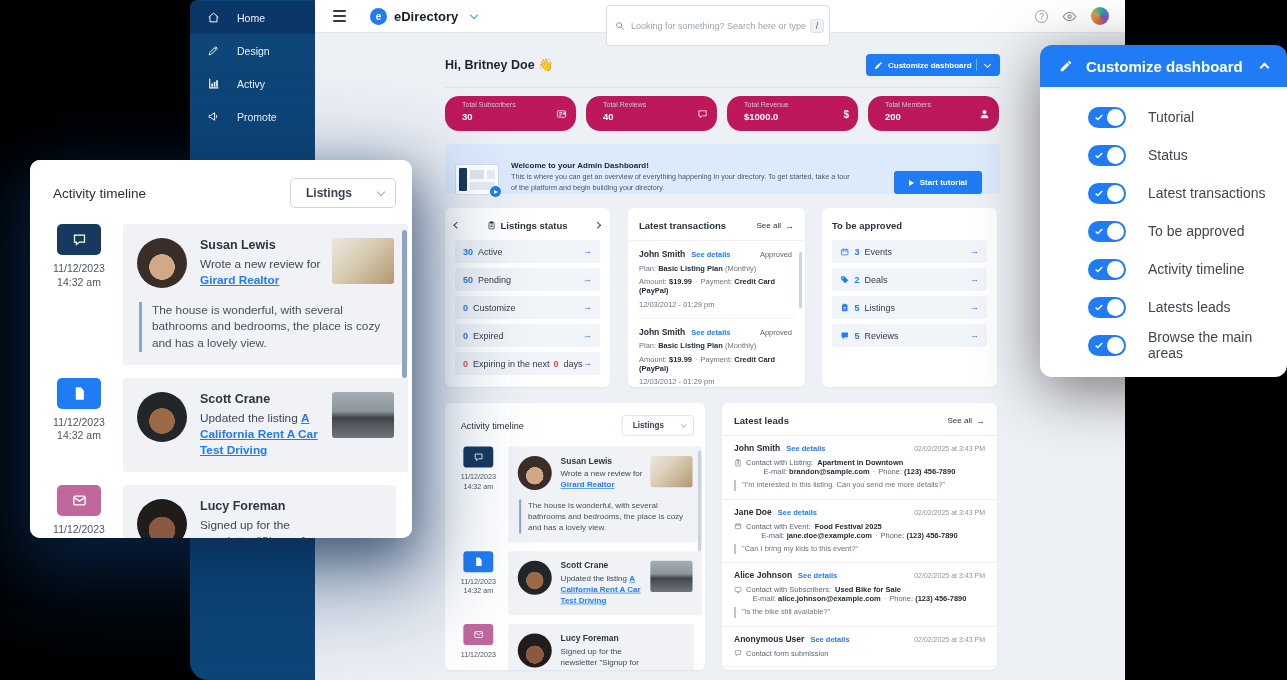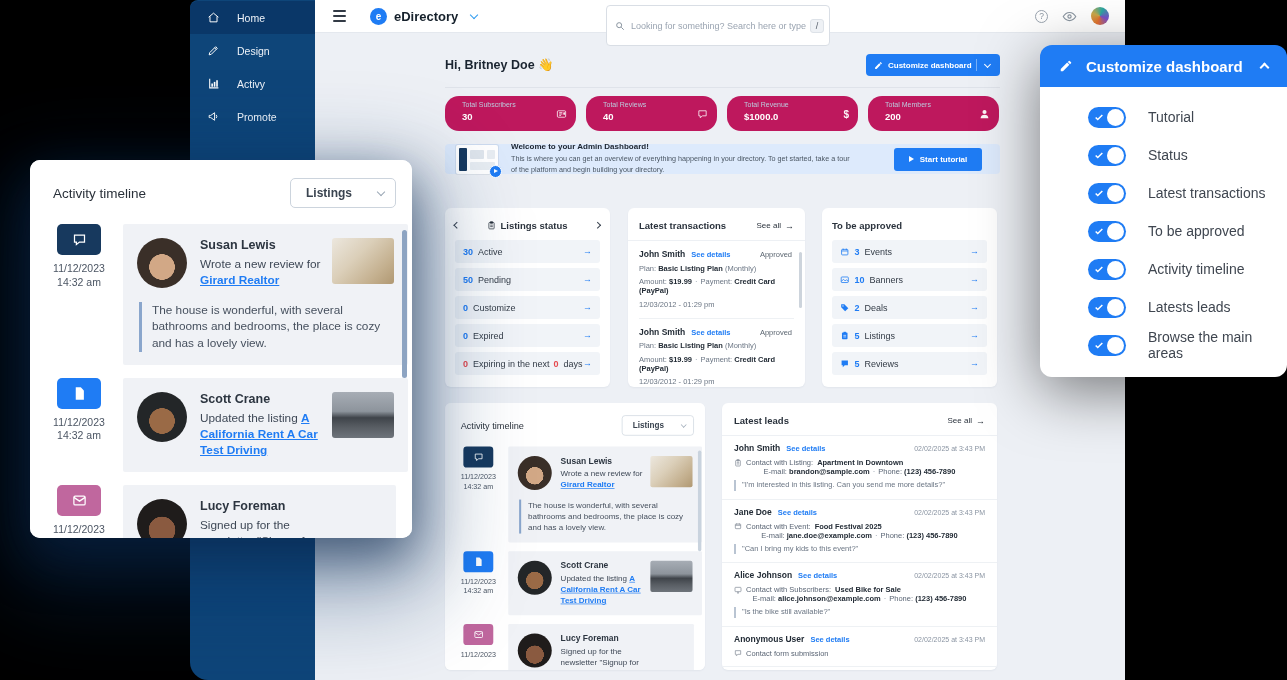--- a/index.html
+++ b/index.html
@@ -49,21 +49,21 @@
   .hr1 { position:absolute; left:445px; top:87px; width:555px; height:1px; background:#dfe3ea; z-index:6; }
   .stat-card { position:absolute; top:96px; width:131px; height:35px; background:#be185d; border-radius:14px; z-index:6; padding:5px 17px; }
   .stat-card.s0{left:445px} .stat-card.s1{left:586px} .stat-card.s2{left:727px} .stat-card.s3{left:868px}
   .stat-label { font-size:7px; color:#bccbde; }
   .stat-value { font-size:9.5px; font-weight:700; color:#fff; margin-top:3px; }
   .stat-icon { position:absolute; right:9px; top:50%; transform:translateY(-50%); color:#fff; opacity:.95; display:flex; }
   .stat-icon svg { width:11px; height:11px; }
   .stat-icon .dollar { font-size:10px; font-weight:700; color:#fff; }
 
   
-  .banner { position:absolute; left:445px; top:144px; width:555px; height:30px; background:#ddeafc; border-radius:4px; z-index:6; display:flex; align-items:center; }
+  .banner { position:absolute; left:445px; top:144px; width:555px; height:50px; background:#ddeafc; border-radius:4px; z-index:6; display:flex; align-items:flex-end; }
   .banner-thumb { width:42px; height:29px; background:#fff; border-radius:2px; margin-left:11px; position:relative; flex:none; box-shadow:0 0 0 1px rgba(23,57,94,.08); }
   .bt-side { position:absolute; left:3px; top:3px; width:8px; height:23px; background:#17395e; border-radius:1px; }
   .bt-box1 { position:absolute; left:14px; top:5px; width:14px; height:9px; background:#dfe5ec; border-radius:1px; }
   .bt-box2 { position:absolute; left:31px; top:5px; width:8px; height:9px; background:#e8edf2; border-radius:1px; }
   .bt-box3 { position:absolute; left:14px; top:17px; width:25px; height:8px; background:#e8edf2; border-radius:1px; }
   .bt-play { position:absolute; right:-4px; bottom:-4px; width:13px; height:13px; border-radius:50%; background:#1f7cf4; border:1.5px solid #fff; display:flex; align-items:center; justify-content:center; }
   .bt-play::before { content:""; border-left:4px solid #fff; border-top:2.5px solid transparent; border-bottom:2.5px solid transparent; margin-left:1px; }
   .banner-text { margin-left:13px; width:345px; }
   .banner-title { font-size:8px; font-weight:700; color:#1b2430; }
   .banner-body { font-size:7.2px; color:#4a5663; line-height:1.5; margin-top:2.5px; }
@@ -392,31 +392,20 @@
             <rect x="4" y="6" width="16" height="14" rx="2"></rect>
             <path d="M4 10h16M8 4v4M16 4v4"></path>
           </svg>
         </span>
       <span class="srow-count">3</span>
       <span class="srow-label">Events</span>
       <span class="srow-arrow"></span>
     </div>
     <div class="srow">
       <span class="ap-icon">
-          <svg viewBox="0 0 24 24" fill="none" stroke="currentColor" stroke-width="2">
-            <rect x="3" y="5" width="18" height="14" rx="2"></rect>
-            <path d="M3 16l6-5 4 4 3-3 5 4"></path>
-          </svg>
-        </span>
-      <span class="srow-count">10</span>
-      <span class="srow-label">Banners</span>
-      <span class="srow-arrow"></span>
-    </div>
-    <div class="srow">
-      <span class="ap-icon">
           <svg viewBox="0 0 24 24" fill="currentColor">
             <path d="M3 11V3h8l10 10-8 8L3 11z"></path>
             <circle cx="7.5" cy="7.5" r="1.6" fill="#fff"></circle>
           </svg>
         </span>
       <span class="srow-count">2</span>
       <span class="srow-label">Deals</span>
       <span class="srow-arrow"></span>
     </div>
     <div class="srow">

